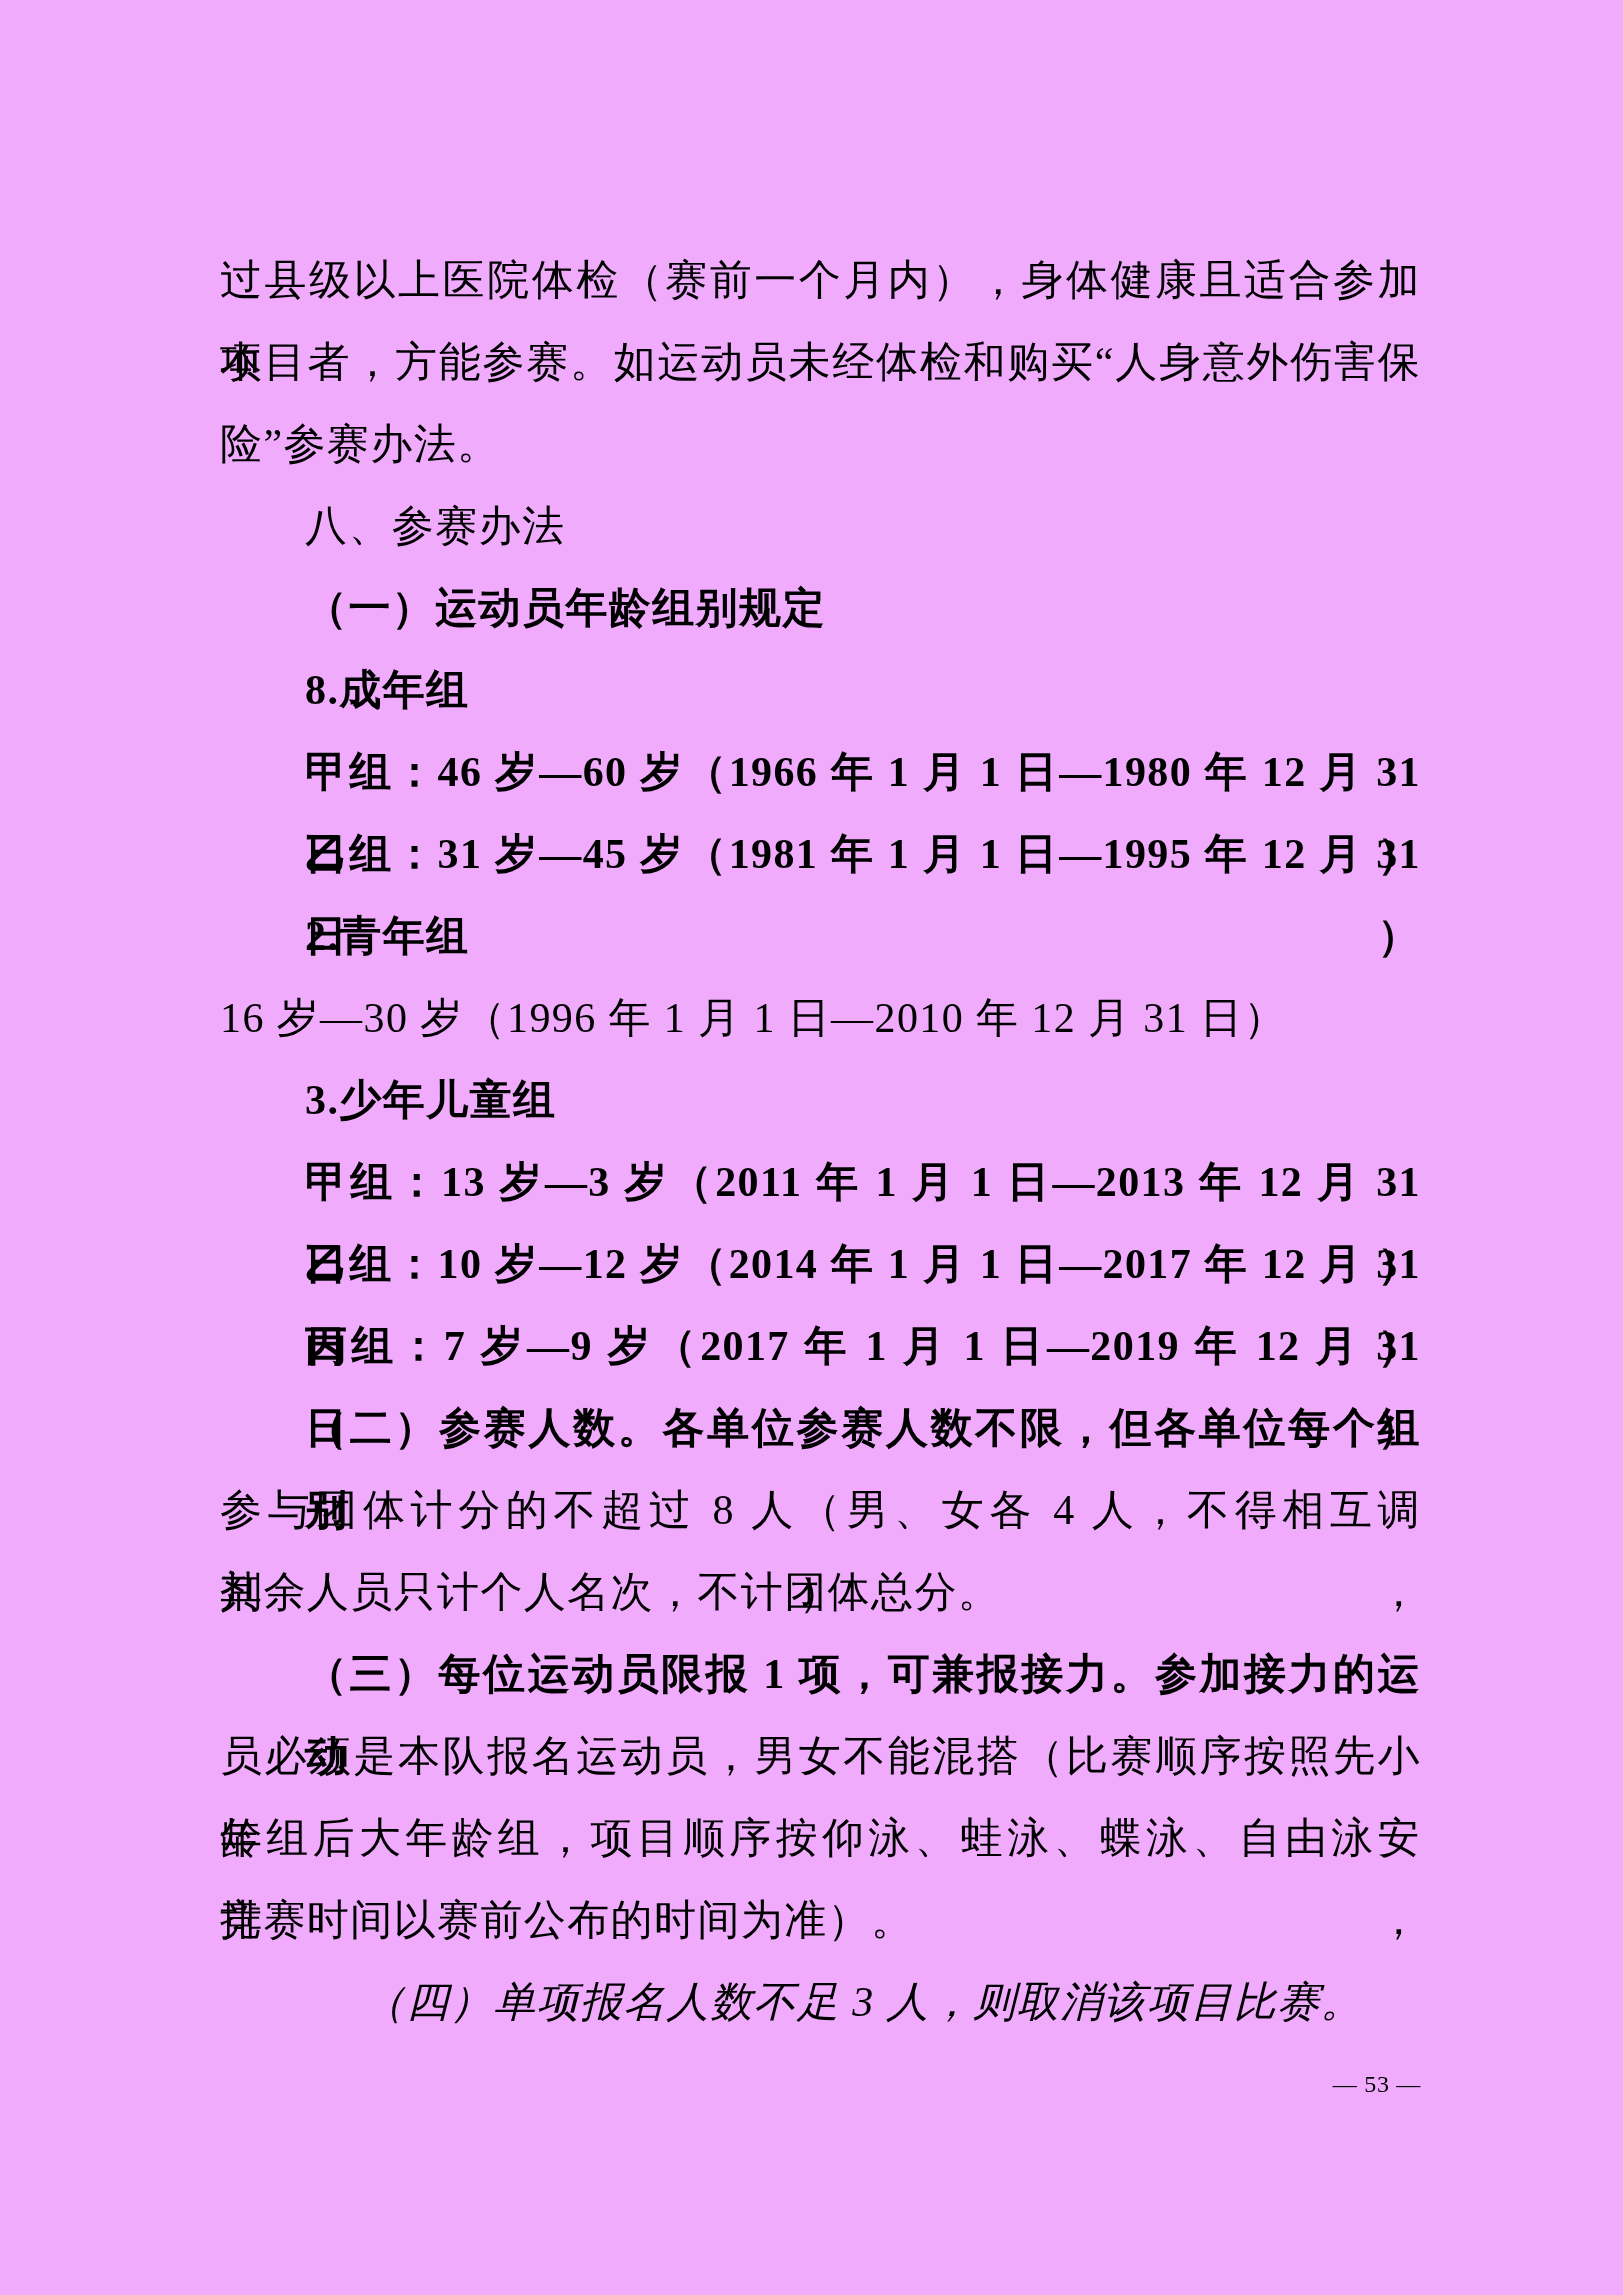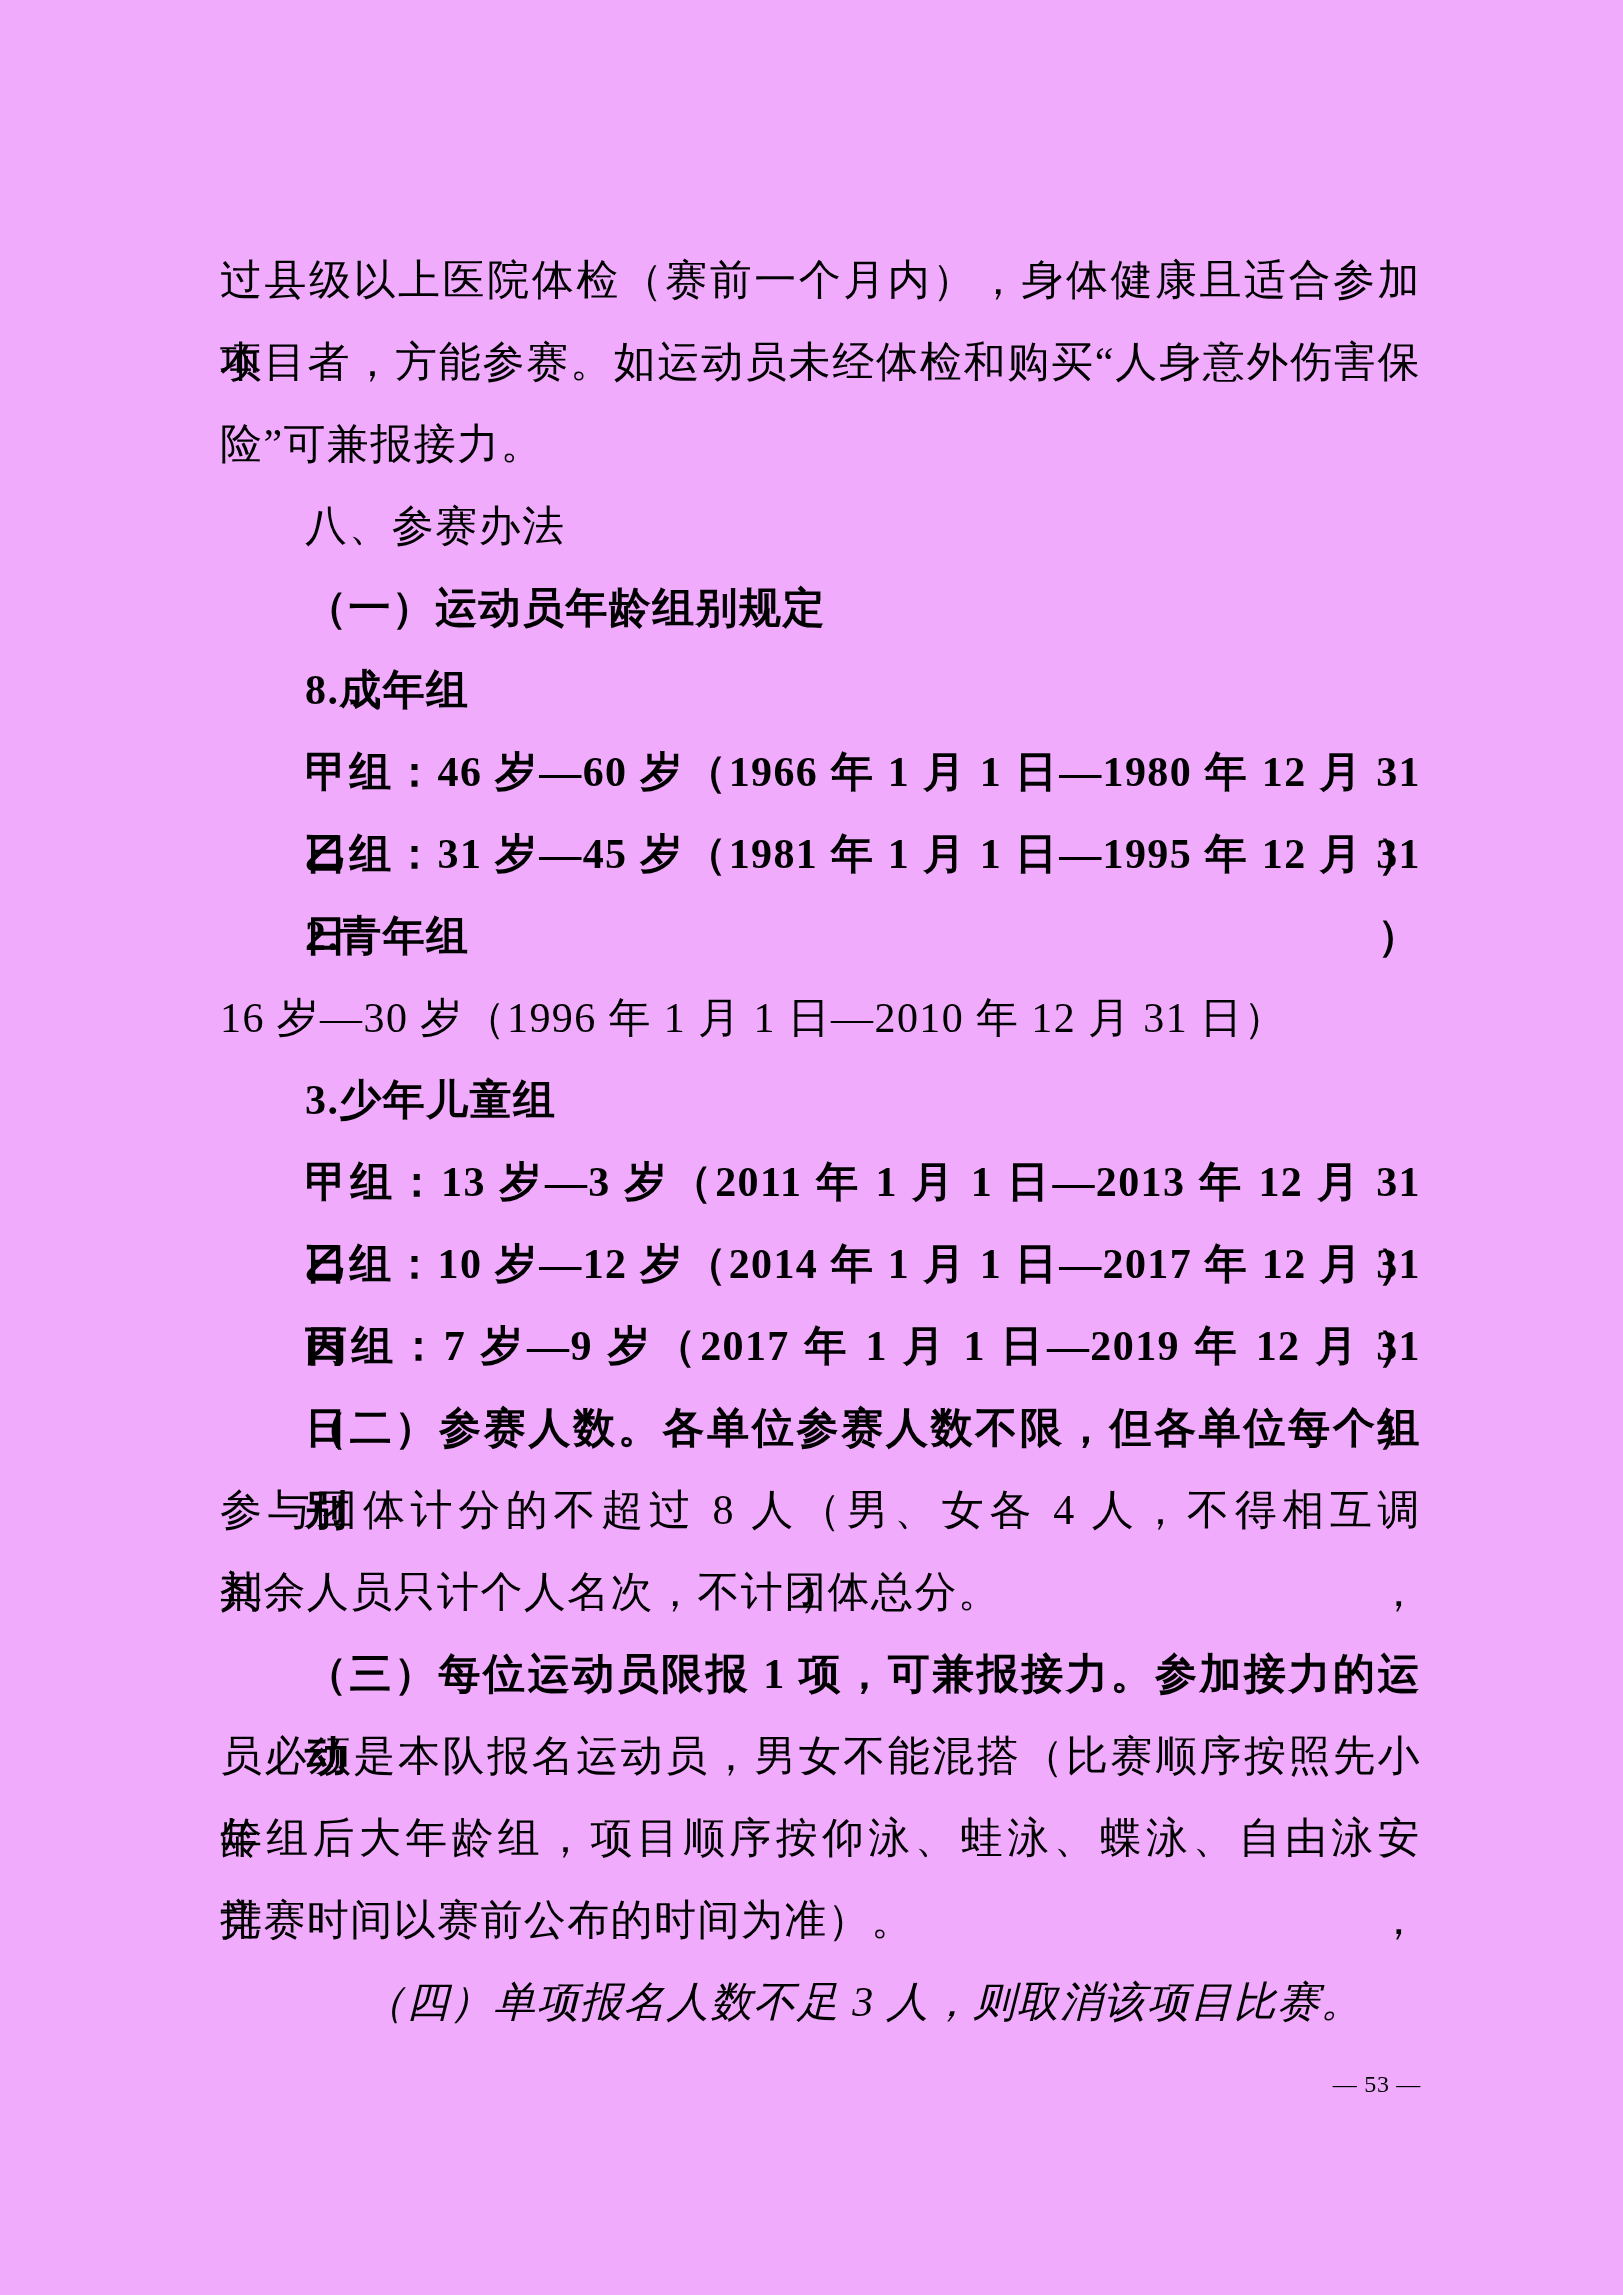--- a/index.html
+++ b/index.html
@@ -55,21 +55,21 @@
     letter-spacing: 0.7px;
   }
 </style>
 </head>
 <body>
 
 <div class="page">
   <div class="content">
     <div class="line justify">过县级以上医院体检（赛前一个月内），身体健康且适合参加本</div>
     <div class="line justify">项目者，方能参赛。如运动员未经体检和购买“人身意外伤害保</div>
-    <div class="line">险”可兼报接力。</div>
+    <div class="line">险”参赛办法。</div>
     <div class="line heading indent2">八、参赛办法</div>
     <div class="line indent2">（一）运动员年龄组别规定</div>
     <div class="line indent2">8.成年组</div>
     <div class="line justify indent2">甲组：46 岁—60 岁（1966 年 1 月 1 日—1980 年 12 月 31 日）</div>
     <div class="line justify indent2">乙组：31 岁—45 岁（1981 年 1 月 1 日—1995 年 12 月 31 日）</div>
     <div class="line indent2">2.青年组</div>
     <div class="line">16 岁—30 岁（1996 年 1 月 1 日—2010 年 12 月 31 日）</div>
     <div class="line indent2">3.少年儿童组</div>
     <div class="line justify indent2">甲组：13 岁—3 岁（2011 年 1 月 1 日—2013 年 12 月 31 日）</div>
     <div class="line justify indent2">乙组：10 岁—12 岁（2014 年 1 月 1 日—2017 年 12 月 31 日）</div>

